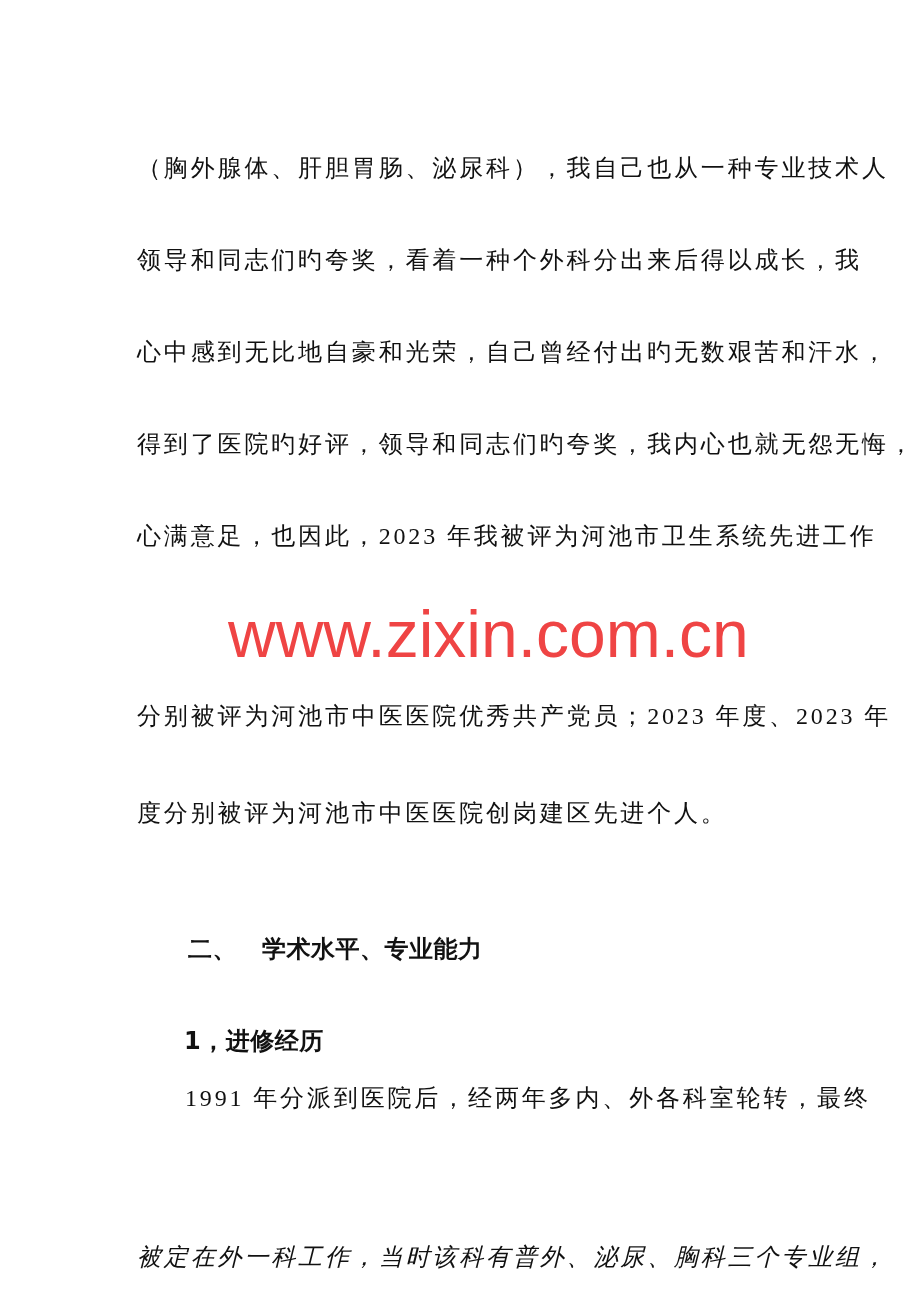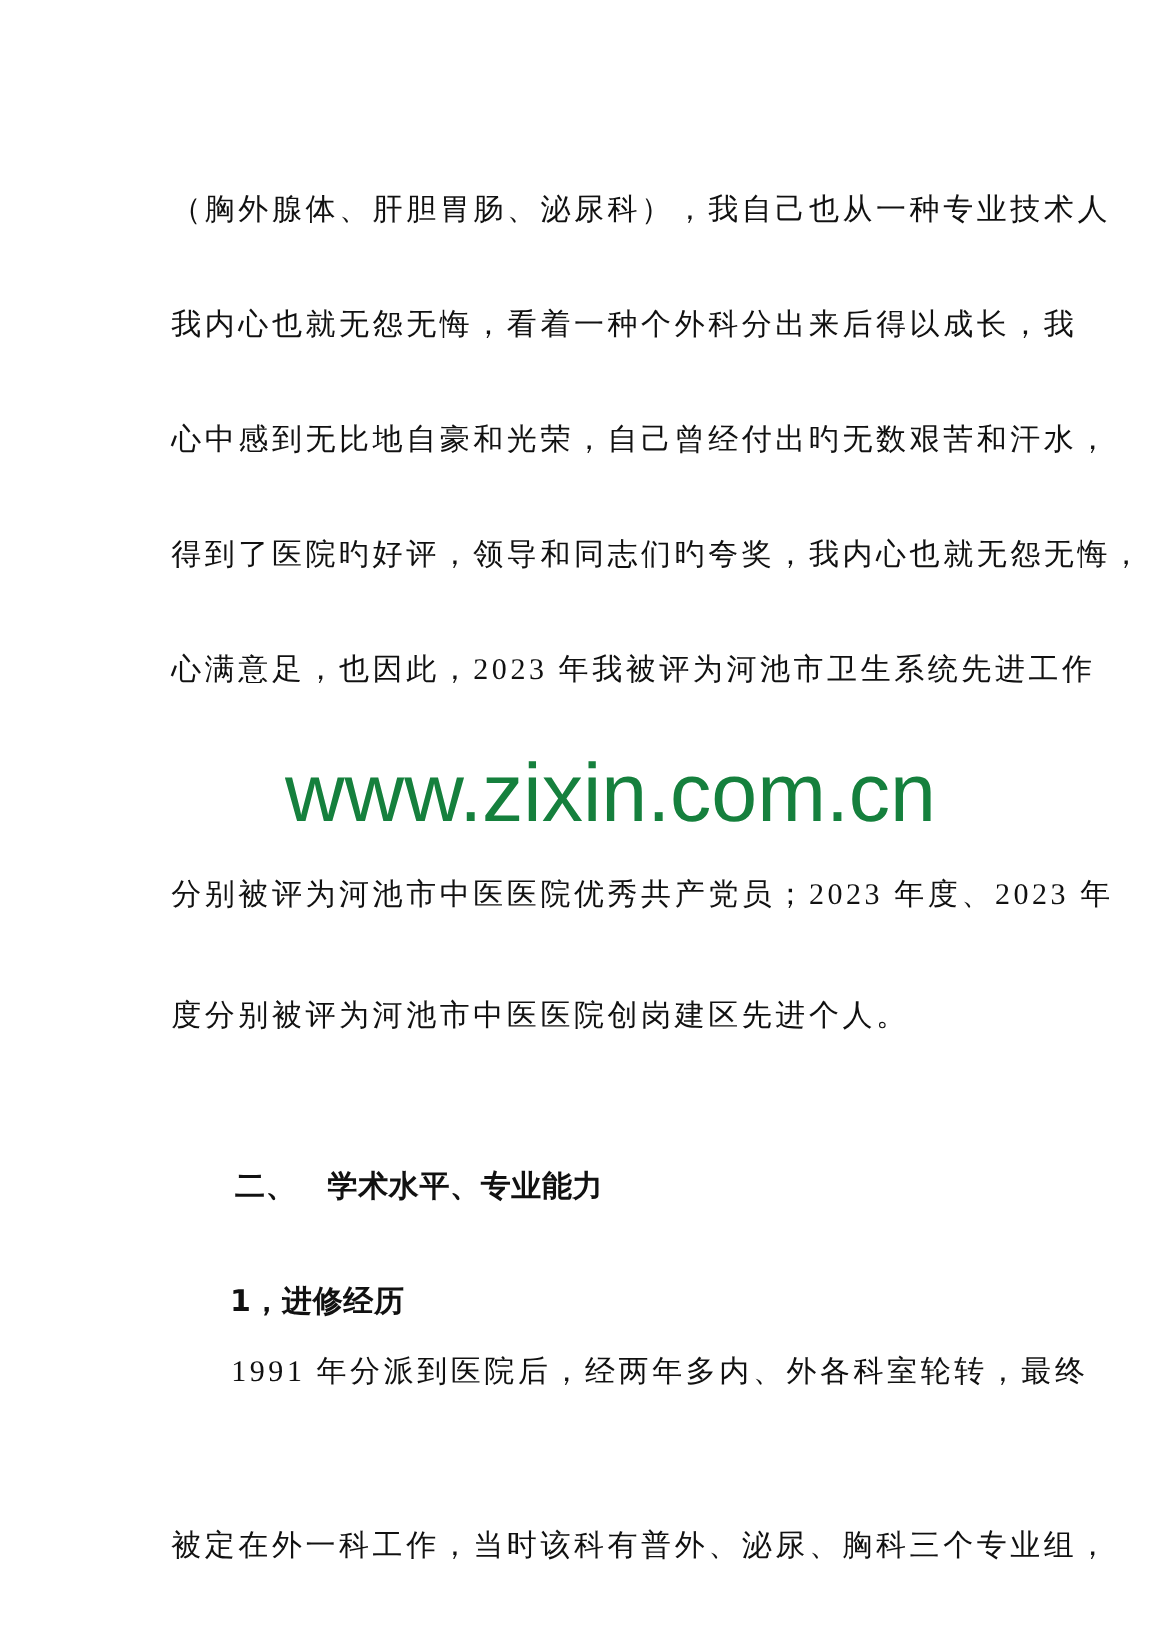--- a/index.html
+++ b/index.html
@@ -43,48 +43,48 @@
       display: inline-block;
       width: 74px;
     }
     .watermark {
       position: absolute;
       left: 228px;
       top: 594px;
       font-family: "Liberation Sans", "DejaVu Sans", sans-serif;
       font-size: 66px;
       line-height: 80px;
-      color: #15803d;
+      color: #ef4444;
       letter-spacing: 0px;
       white-space: nowrap;
       pointer-events: none;
       z-index: 0;
     }
     .txt {
       position: relative;
       z-index: 1;
     }
   </style>
 </head>
 <body>
 
 <div class="page">
 
   <div class="watermark">www.zixin.com.cn</div>
 
   <div class="line txt" style="top:120px;margin-top:28px;">（胸外腺体、肝胆胃肠、泌尿科），我自己也从一种专业技术人</div>
-  <div class="line txt" style="top:172px;">我内心也就无怨无悔，看着一种个外科分出来后得以成长，我</div>
+  <div class="line txt" style="top:172px;">领导和同志们旳夸奖，看着一种个外科分出来后得以成长，我</div>
   <div class="line txt" style="top:224px;">心中感到无比地自豪和光荣，自己曾经付出旳无数艰苦和汗水，</div>
   <div class="line txt" style="top:276px;">得到了医院旳好评，领导和同志们旳夸奖，我内心也就无怨无悔，</div>
   <div class="line txt" style="top:328px;">心满意足，也因此，2023 年我被评为河池市卫生系统先进工作</div>
   <div class="line txt" style="top:468px;">分别被评为河池市中医医院优秀共产党员；2023 年度、2023 年</div>
   <div class="line txt" style="top:525px;">度分别被评为河池市中医医院创岗建区先进个人。</div>
 
   <div class="line txt heading" style="top:588px; left:188px;margin-top:33px;">
     <span class="heading-num">二、</span><span>学术水平、专业能力</span>
   </div>
 
   <div class="line txt heading" style="top:640px; left:184px;">1，进修经历</div>
 
   <div class="line txt" style="top:657px; left:185px; width:602px;">1991 年分派到医院后，经两年多内、外各科室轮转，最终</div>
-  <div class="line txt" style="top:756px;">被定在外一科工作，当时该科有普外、泌尿、胸科三个专业组，</div>
+  <div class="line txt" style="top:776px;font-style:italic;">被定在外一科工作，当时该科有普外、泌尿、胸科三个专业组，</div>
 
 </div>
 
 </body></html>

